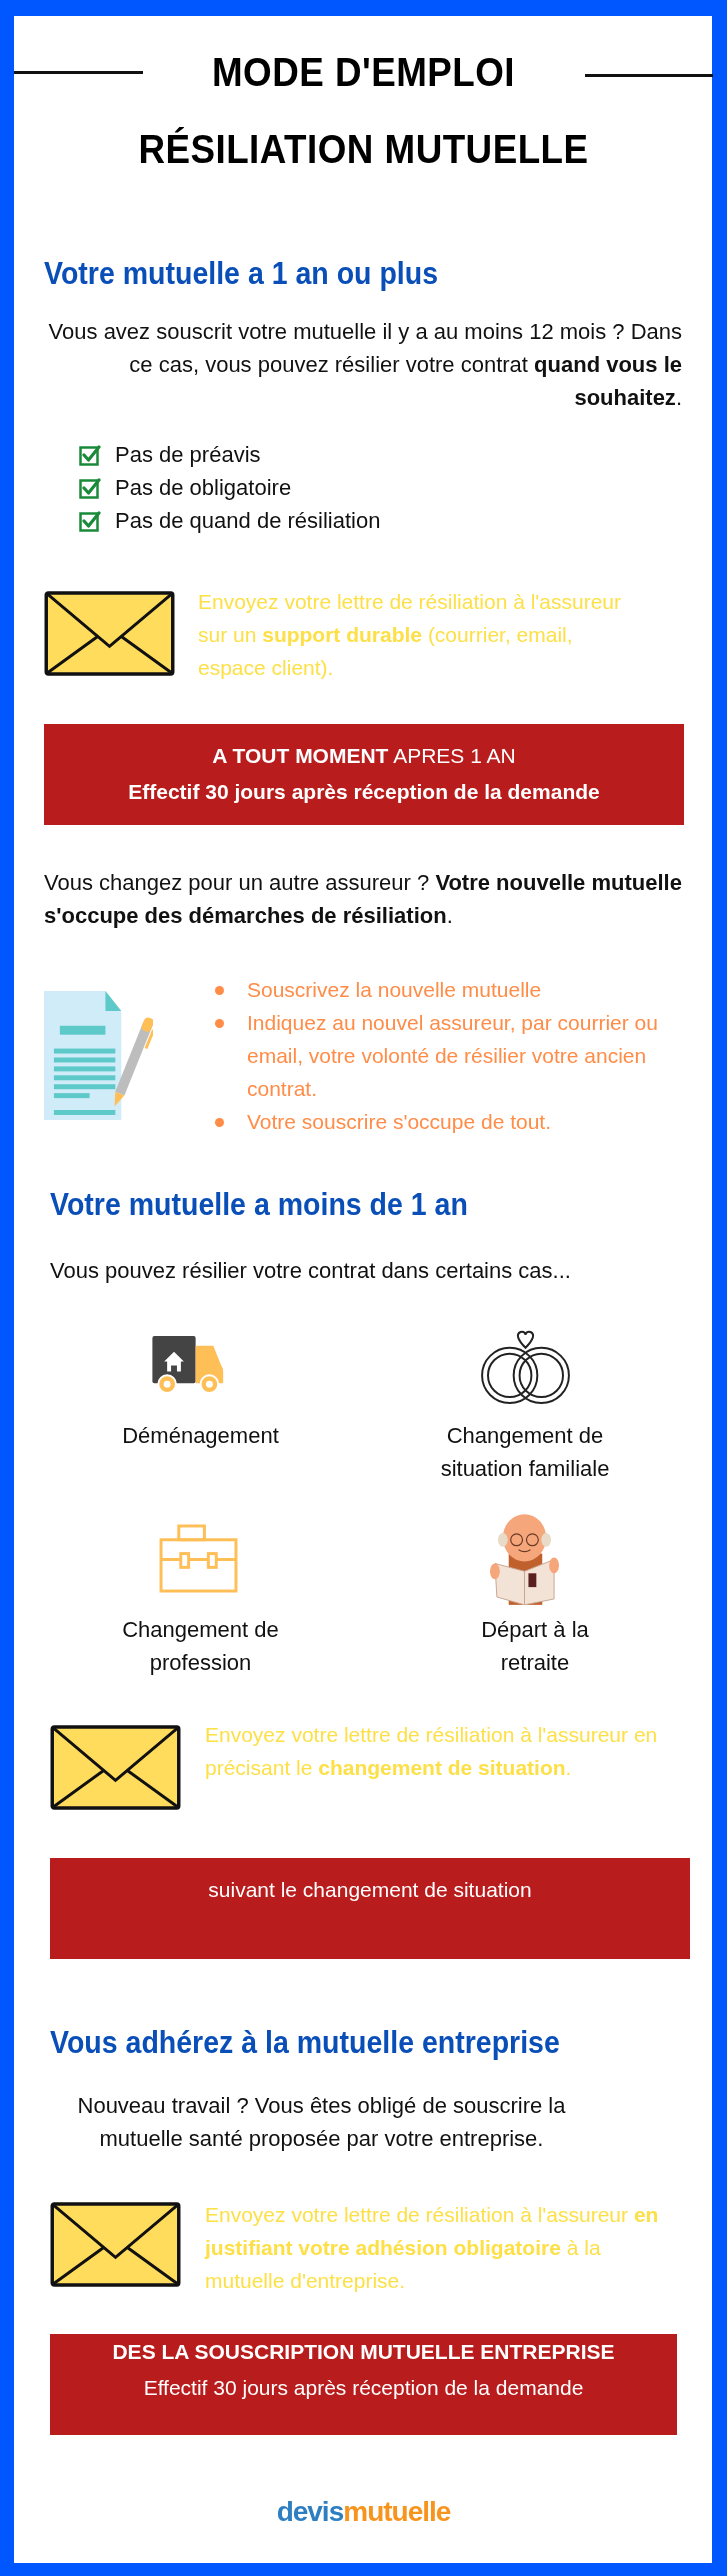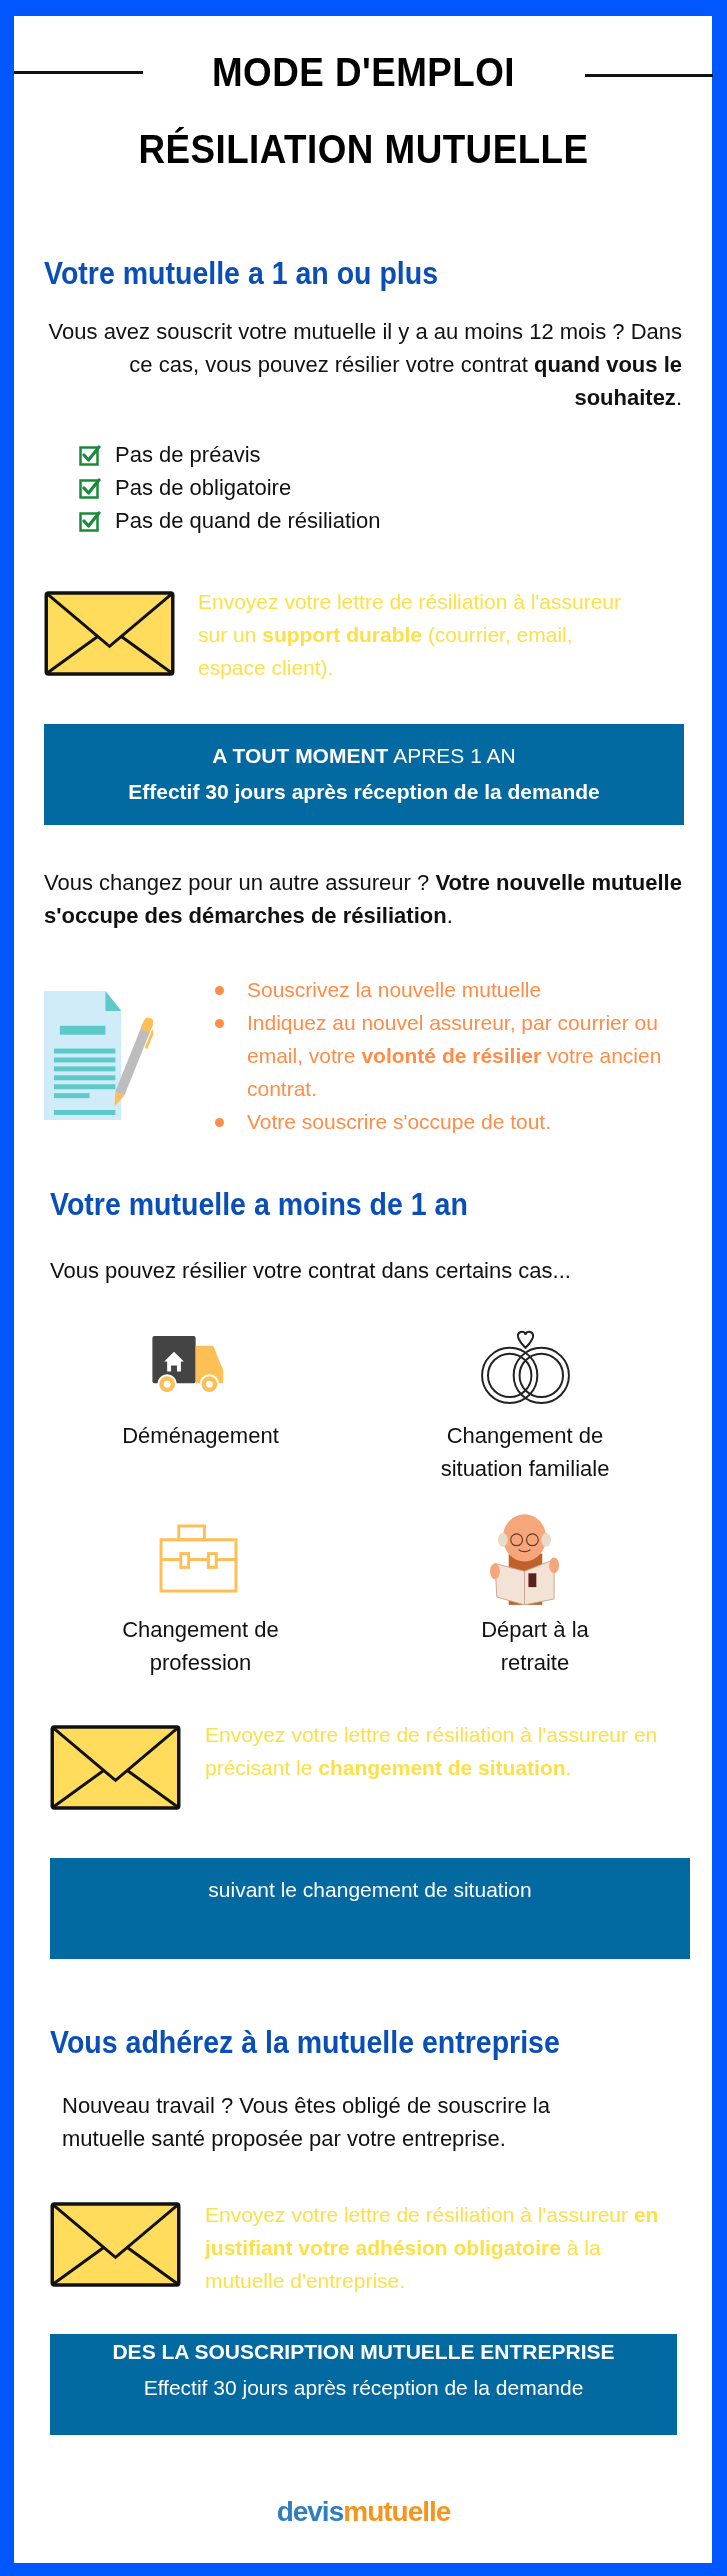--- a/index.html
+++ b/index.html
@@ -29,35 +29,35 @@
     .para b { font-weight: bold; }
     .orange {
       position: absolute; font-family: "Liberation Sans", sans-serif; font-size: 21px;
       line-height: 33px; color: #fde047;
     }
     .orange b { font-weight: bold; }
     .check-list { position: absolute; list-style: none; }
     .check-list li { display: flex; align-items: center; height: 33px; font-family: "Liberation Sans", sans-serif; font-size: 22px; color: #111; }
     .check-list .cb { width: 22px; height: 22px; margin-right: 14px; flex: 0 0 22px; }
     .bluebox {
-      position: absolute; background: #0369a1; color: #fff; text-align: center;
+      position: absolute; background: #b91c1c; color: #fff; text-align: center;
       font-family: "Liberation Sans", sans-serif;
     }
     .bluebox .l1 { font-size: 21px; line-height: 36px; }
     .bluebox .l2 { font-size: 21px; line-height: 36px; }
     .bullets { position: absolute; list-style: none; }
     .bullets li {
       position: relative; padding-left: 32px; font-family: "Liberation Sans", sans-serif;
       font-size: 21px; line-height: 33px; color: #ff8c47;
     }
     .bullets li::before {
       content: ""; position: absolute; left: 0; top: 13px; width: 9px; height: 9px; border-radius: 50%;
       background: #ff8c47;
     }
-    .bullets li b { font-weight: bold; }
+    .bullets li b { font-weight: normal; }
     .caption {
       position: absolute; text-align: center; font-family: "Liberation Sans", sans-serif;
       font-size: 22px; line-height: 33px; color: #111;
     }
     .logo { position: absolute; left: 0; width: 727px; text-align: center; font-family: "Liberation Sans", sans-serif; font-weight: bold; font-size: 28px; letter-spacing: -1px; }
     .logo .a { color: #2d7fc2; }
     .logo .b { color: #f7941d; }
   </style>
 </head>
 <body>
@@ -197,21 +197,21 @@
 </svg>
 <div class="orange" style="left:205px; top:1718px; width:476px;">
   <span>Envoyez votre lettre de résiliation à l'assureur en précisant le </span><b>changement de situation</b><span>.</span>
 </div>
 
 <div class="bluebox" style="left:50px; top:1858px; width:640px; height:101px; padding-top:14px;">
   <div class="l2">suivant le changement de situation</div>
 </div>
 
 <div class="h2" style="left:50px; top:2025px;">Vous adhérez à la mutuelle entreprise</div>
-<div class="para" style="left:62px; top:2089px; width:555px;">Nouveau travail ? Vous êtes obligé de souscrire la mutuelle santé proposée par votre entreprise.</div>
+<div class="para" style="left:44px; top:2089px; width:555px;text-align:center;">Nouveau travail ? Vous êtes obligé de souscrire la mutuelle santé proposée par votre entreprise.</div>
 
 <svg class="abs" style="left:50px; top:2202px;" width="131" height="85" viewBox="0 0 132 86">
   <rect x="2" y="2" width="128" height="82" rx="2" fill="#ffdc5c" stroke="#111" stroke-width="3.5"></rect>
   <path d="M3 3 L66 56 L129 3" fill="none" stroke="#111" stroke-width="3"></path>
   <path d="M3 83 L54 46 M129 83 L78 46" fill="none" stroke="#111" stroke-width="3"></path>
 </svg>
 <div class="orange" style="left:205px; top:2198px; width:466px;">
   <span>Envoyez votre lettre de résiliation à l'assureur </span><b>en justifiant votre adhésion obligatoire</b><span> à la mutuelle d'entreprise.</span>
 </div>
 

